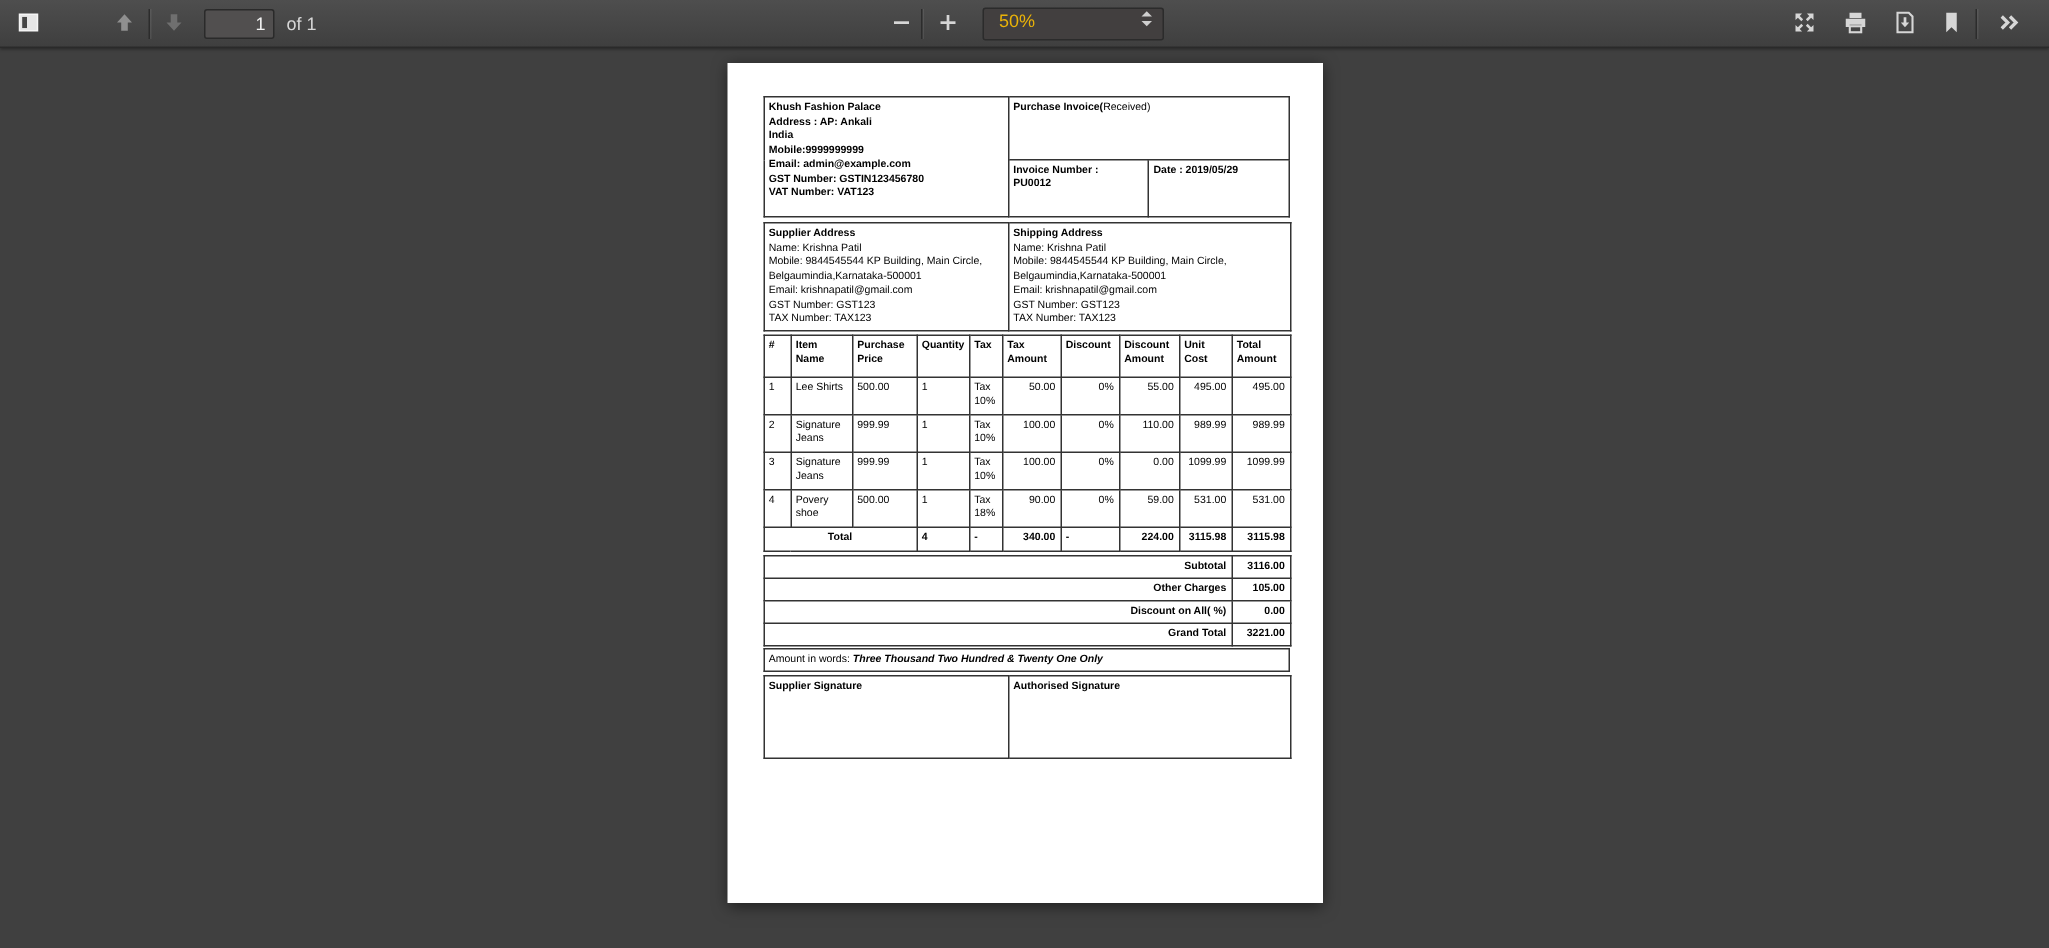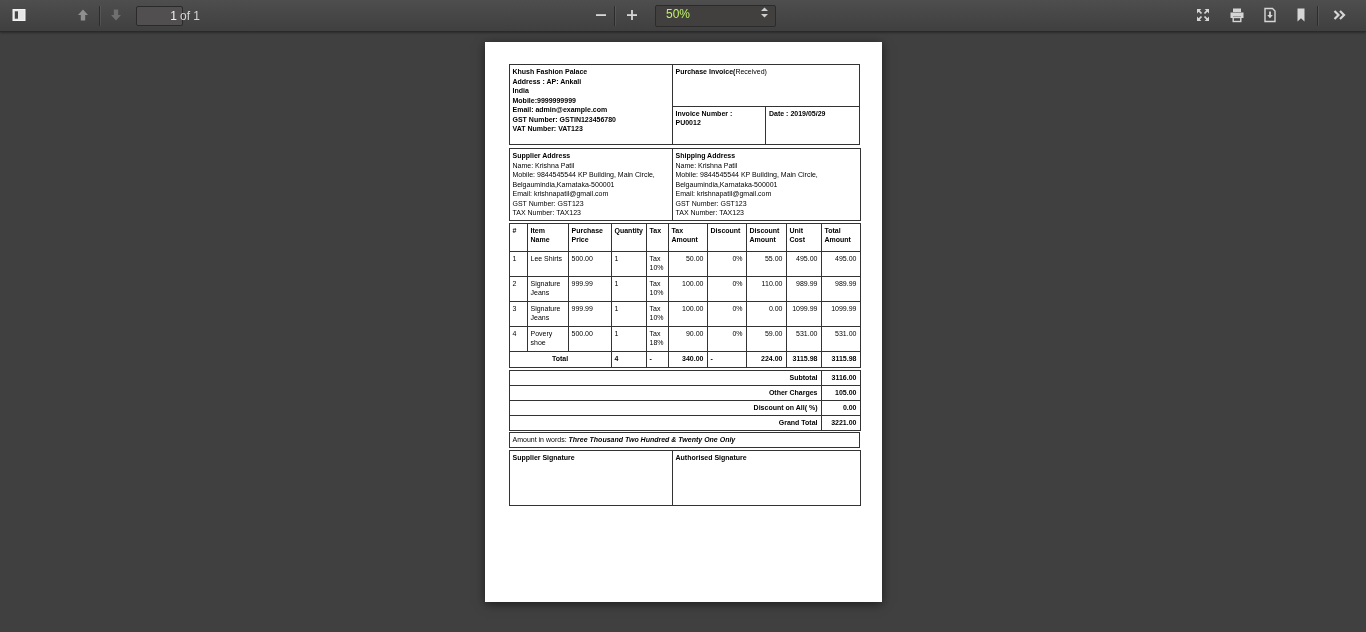--- a/index.html
+++ b/index.html
@@ -13,25 +13,25 @@
              box-shadow:0 1px 2px rgba(0,0,0,.35); z-index:5; }
   .tbtn { position:absolute; top:4px; width:26px; height:24px; border:none;
           background:transparent; display:flex; align-items:center; justify-content:center;
           border-radius:2px; cursor:pointer; padding:0; }
   .sep { position:absolute; top:6px; width:1px; height:20px; background:#2c2c2c;
          box-shadow:1px 0 0 rgba(255,255,255,.08); }
   .page-input { position:absolute; left:136px; top:6px; width:47px; height:20px;
                 background:#514f4f; border:1px solid #2a2a2a; border-radius:2px;
                 color:#f2f2f2; font-size:12px; text-align:right; padding-right:5px;
                 font-family:"Liberation Sans", sans-serif; }
-  .of-label { position:absolute; left:180px; top:0; line-height:32px; color:#d6d6d6;
+  .of-label { position:absolute; left:191px; top:0; line-height:32px; color:#d6d6d6;
               font-size:12px; }
   .zoom-select { position:absolute; left:655px; top:5px; width:121px; height:22px;
                  background:#423f3f; border:1px solid #2b2b2b; border-radius:2px;
-                 color:#bef264; font-size:12px; display:flex; align-items:center;
+                 color:#eab308; font-size:12px; display:flex; align-items:center;
                  padding:0 6px 4px 10px; cursor:pointer; }
   .zoom-select .zvalue { flex:1; }
 
   
   .content { width:1366px; height:600px; overflow:hidden; }
   .page { position:relative; width:397px; height:560px; background:#ffffff;
           margin:10px auto 0 auto; box-shadow:0 2px 10px rgba(0,0,0,.55); }
   .inv { position:absolute; left:24px; top:22px; width:351px; color:#000; }
 
   table { border-collapse:collapse; table-layout:fixed; width:351px; }

